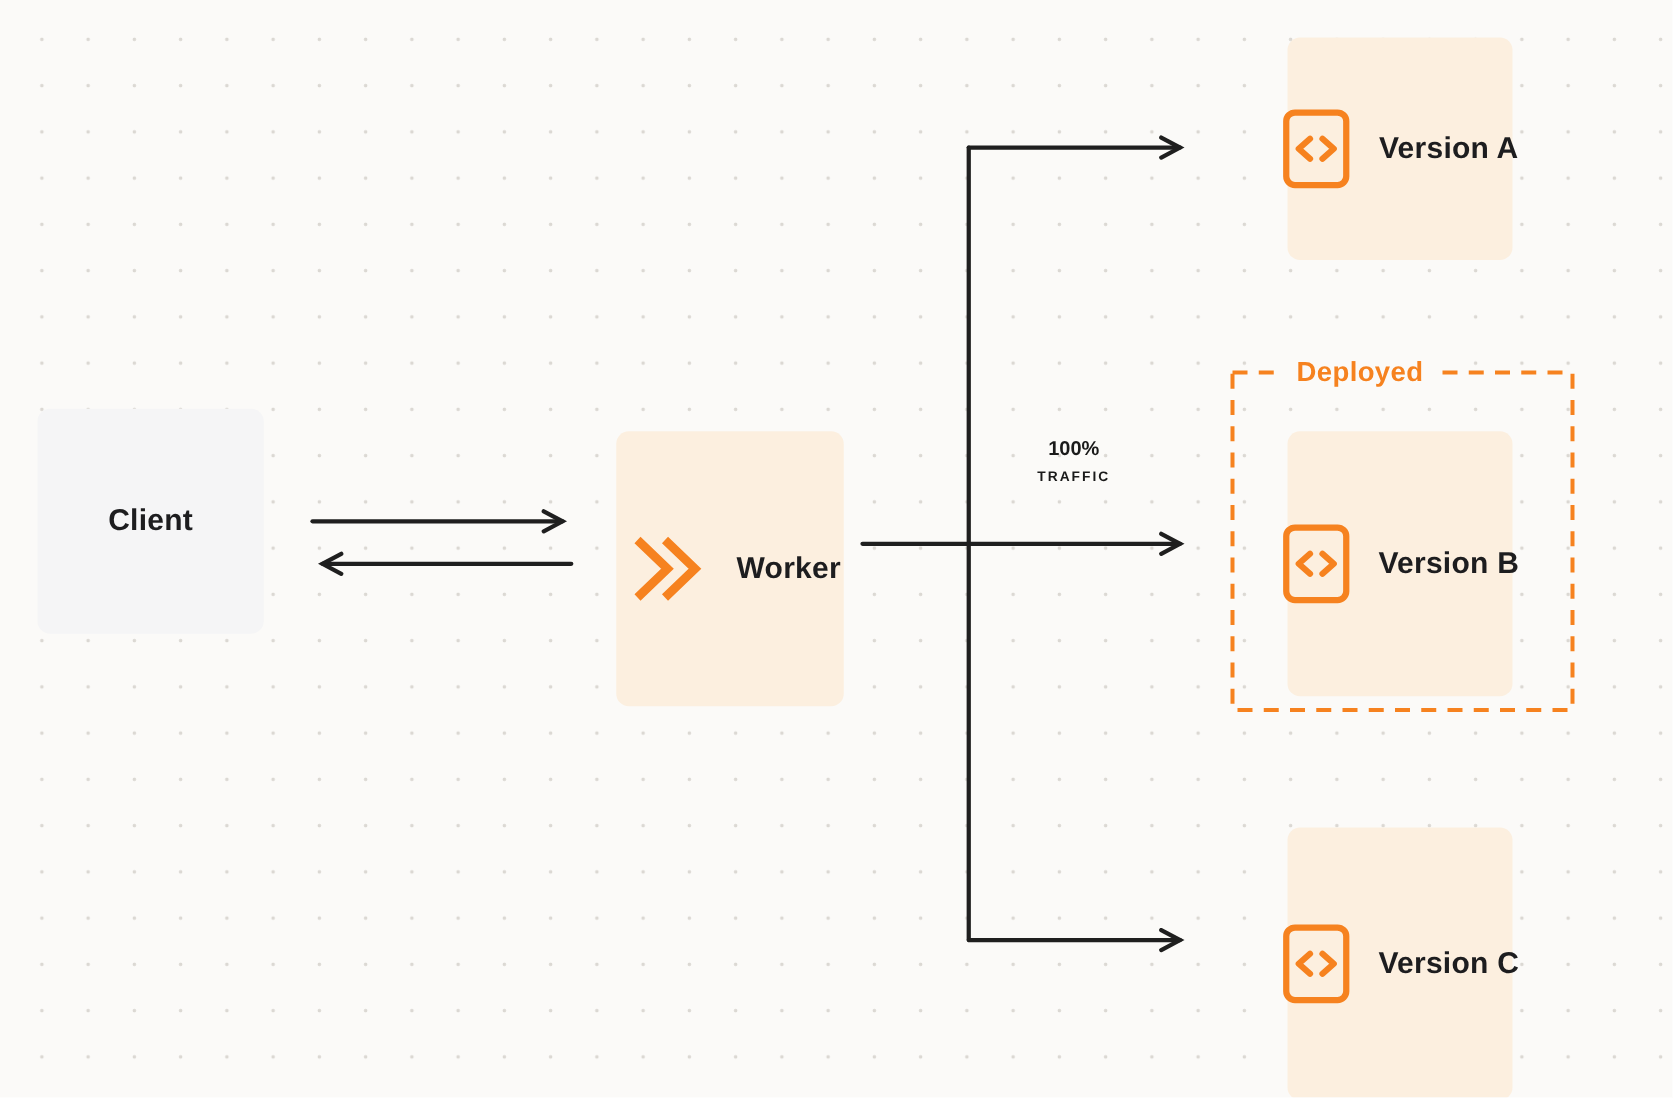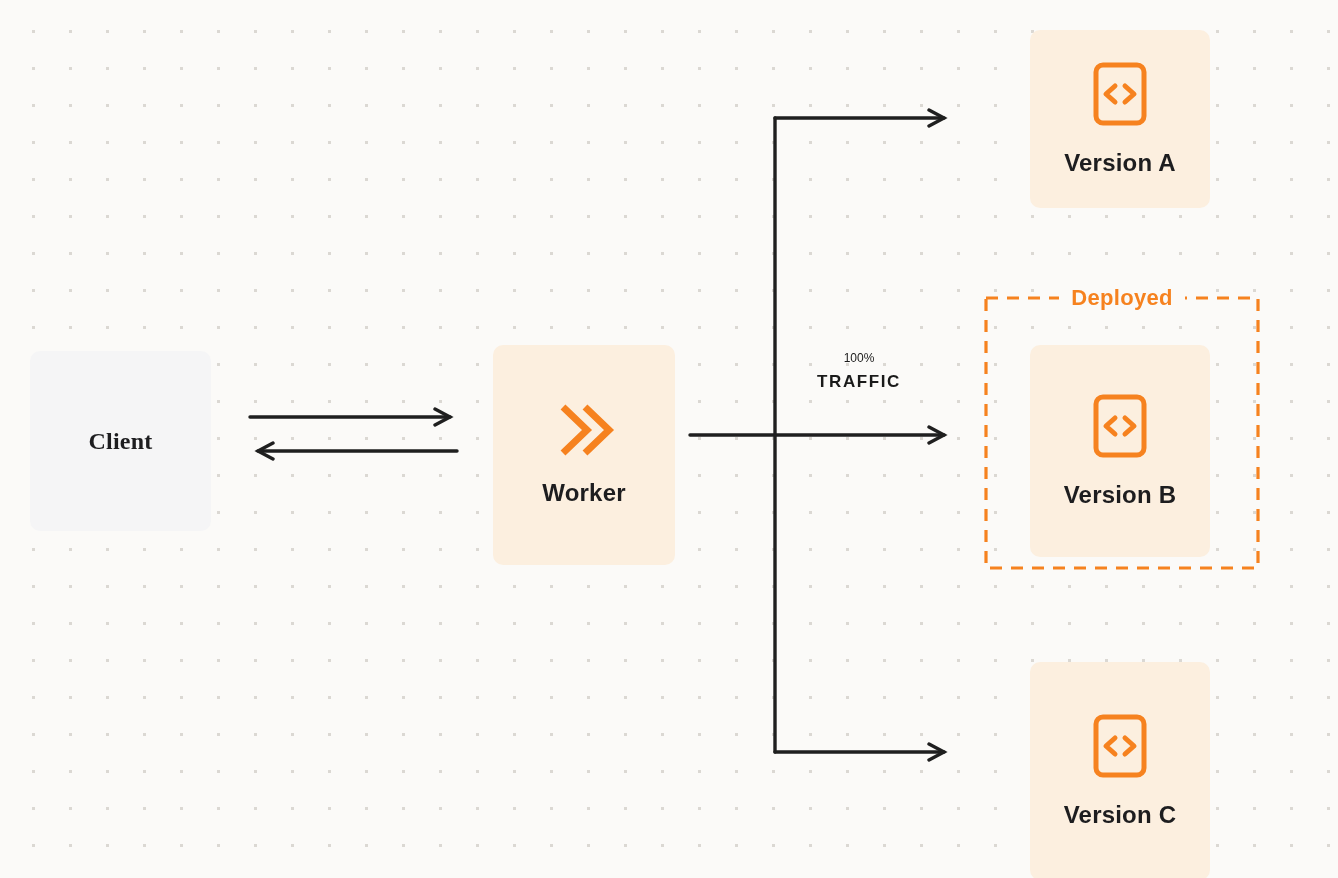--- a/index.html
+++ b/index.html
@@ -22,36 +22,35 @@
     inset: 0;
     width: 100%;
     height: 100%;
     pointer-events: none;
   }
 
   .node {
     position: absolute;
     border-radius: 10px;
     display: flex;
-    flex-direction: column;
+    flex-direction: row;
     align-items: center;
     justify-content: center;
   }
   .node-label {
     font-size: 24px;
     font-weight: 700;
     color: #1D1D1F;
     letter-spacing: 0.2px;
     white-space: nowrap;
   }
 
   .client-node {
-    left: 30px; top: 351px; width: 181px; height: 180px;
+    left: 30px; top: 327px; width: 181px; height: 180px;
     background: #F5F5F6;
-    font-family: Liberation Serif, serif;
   }
 
   .worker-node {
     left: 493px; top: 345px; width: 182px; height: 220px;
     background: #FCEFDF;
     gap: 22px;
   }
 
   .version-node {
     width: 180px;
@@ -65,26 +64,26 @@
   .icon { display: block; line-height: 0; }
 
   .traffic-label {
     position: absolute;
     left: 789px;
     top: 351px;
     width: 140px;
     text-align: center;
     color: #1A1A1A;
   }
-  .traffic-label .pct { font-size: 12px; font-weight: 400; }
-  .traffic-label .lbl { font-size: 17px; font-weight: 700; letter-spacing: 1.6px; margin-top: 7px; }
+  .traffic-label .pct { font-size: 16px; font-weight: 700; }
+  .traffic-label .lbl { font-size: 11px; font-weight: 700; letter-spacing: 1.6px; margin-top: 7px; }
 
   .deployed-label-wrap {
     position: absolute;
-    left: 985px;
+    left: 951px;
     top: 285px;
     width: 274px;
     text-align: center;
   }
   .deployed-label-wrap span {
     display: inline-block;
     background: #FBFAF8;
     padding: 0 12px;
     font-size: 22px;
     font-weight: 700;

